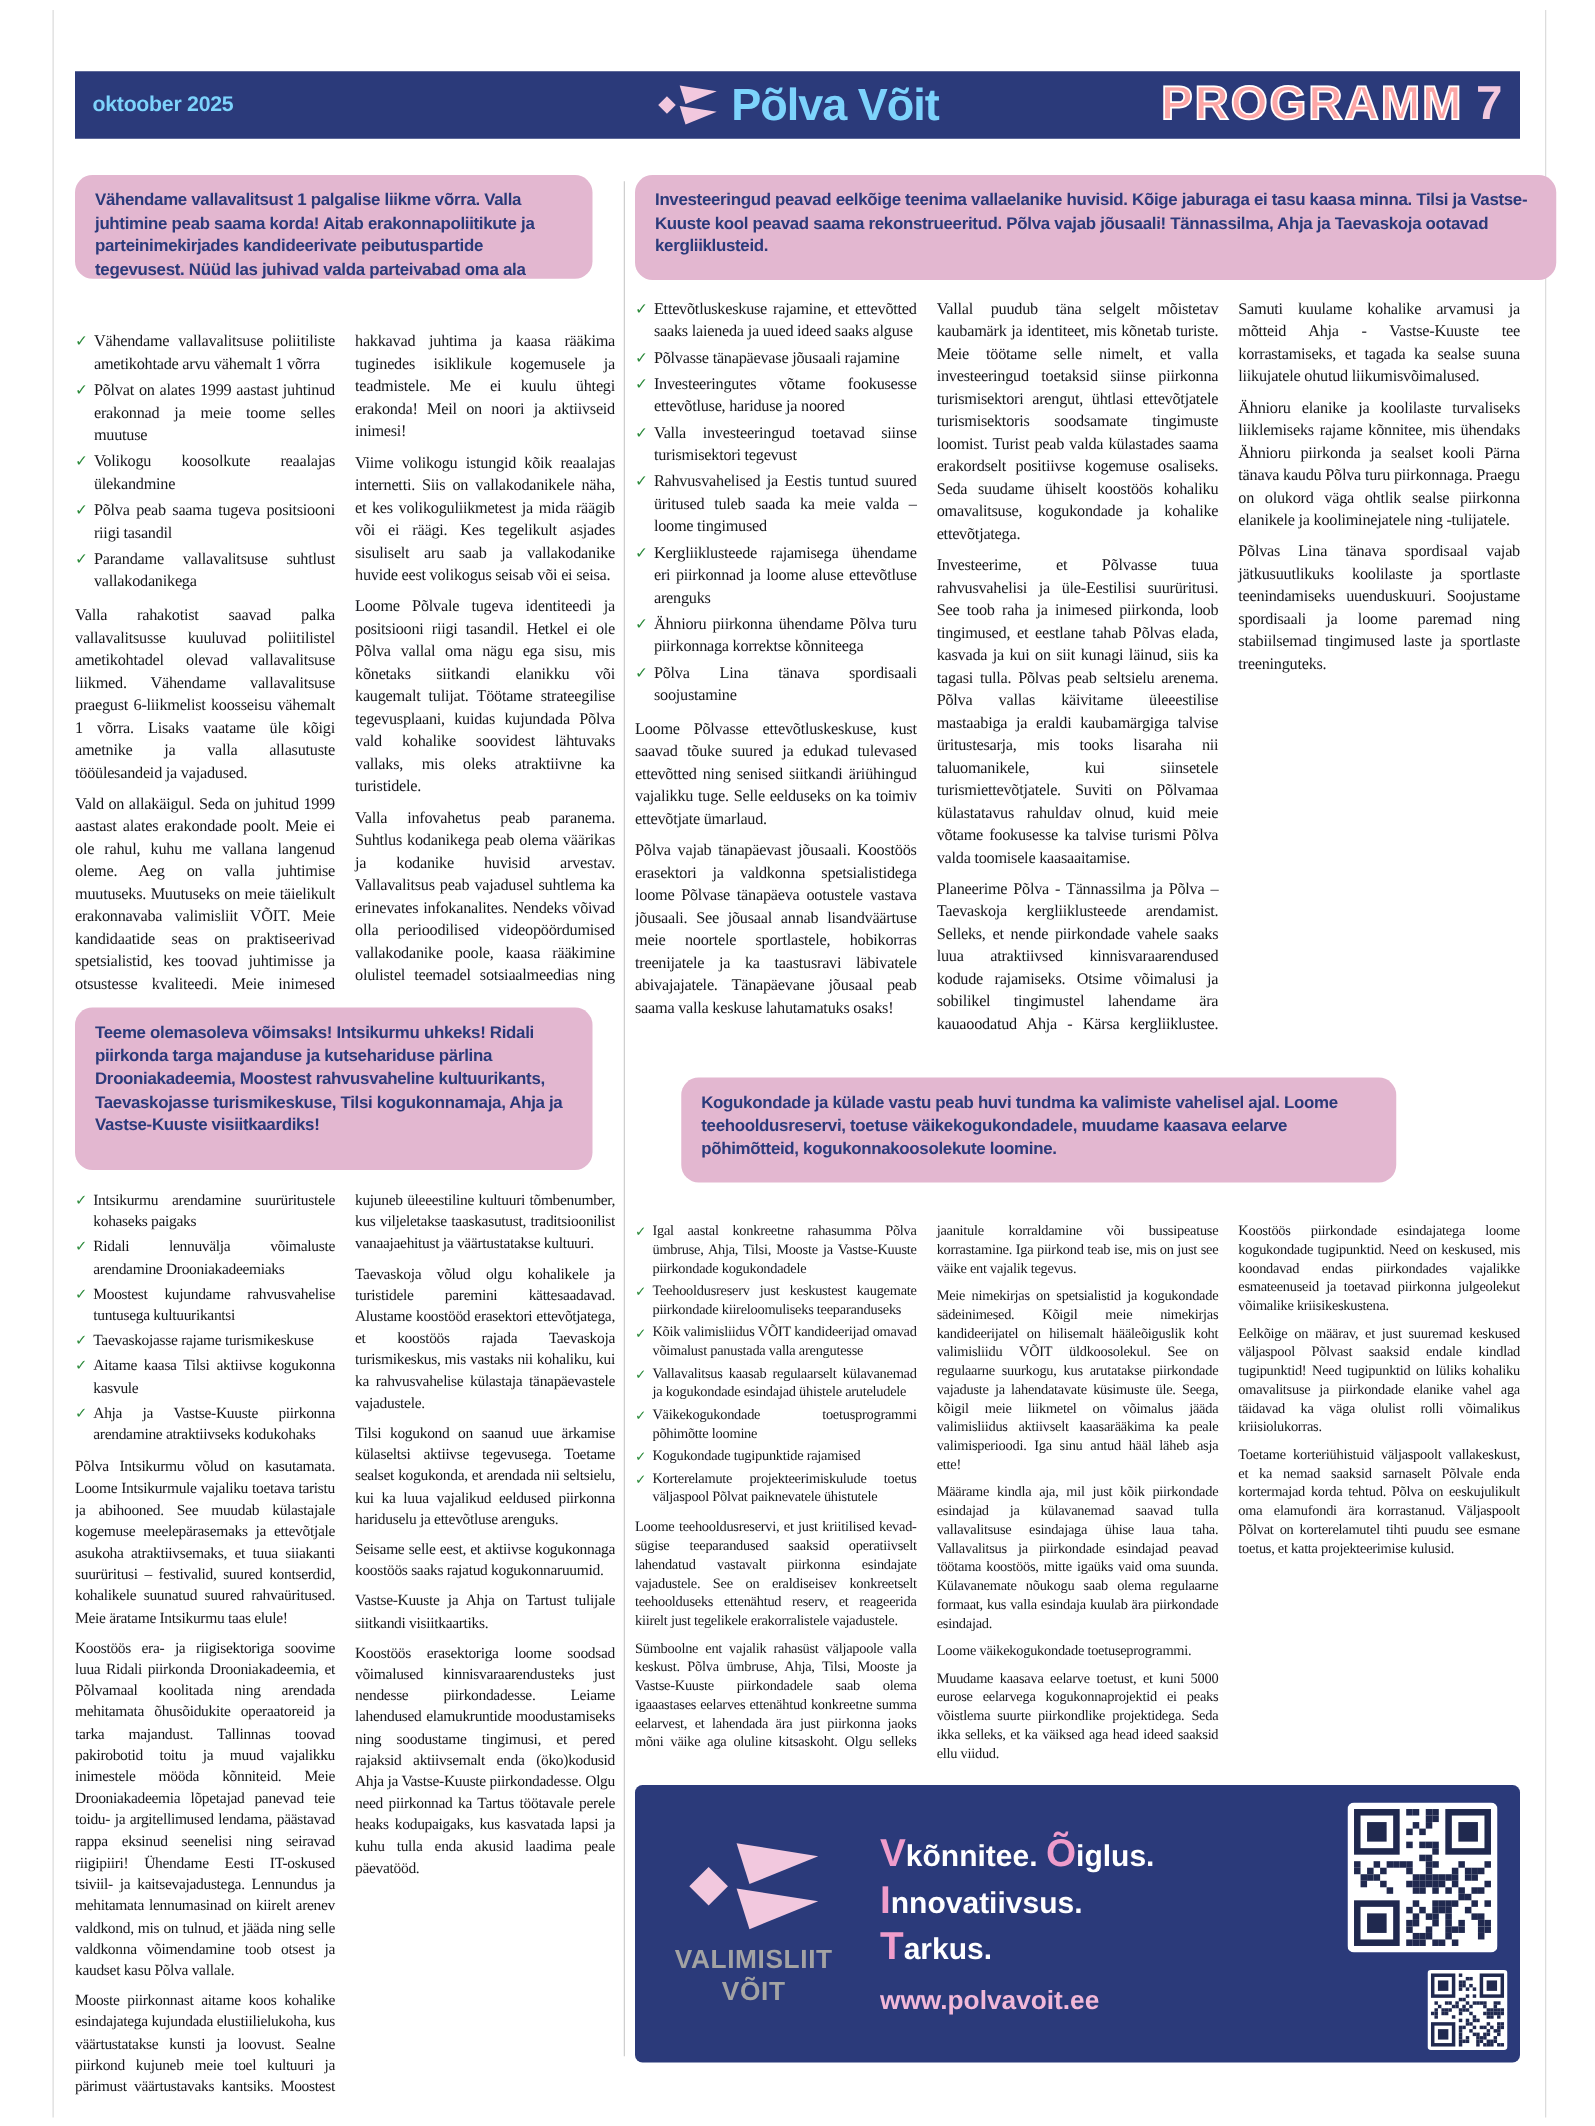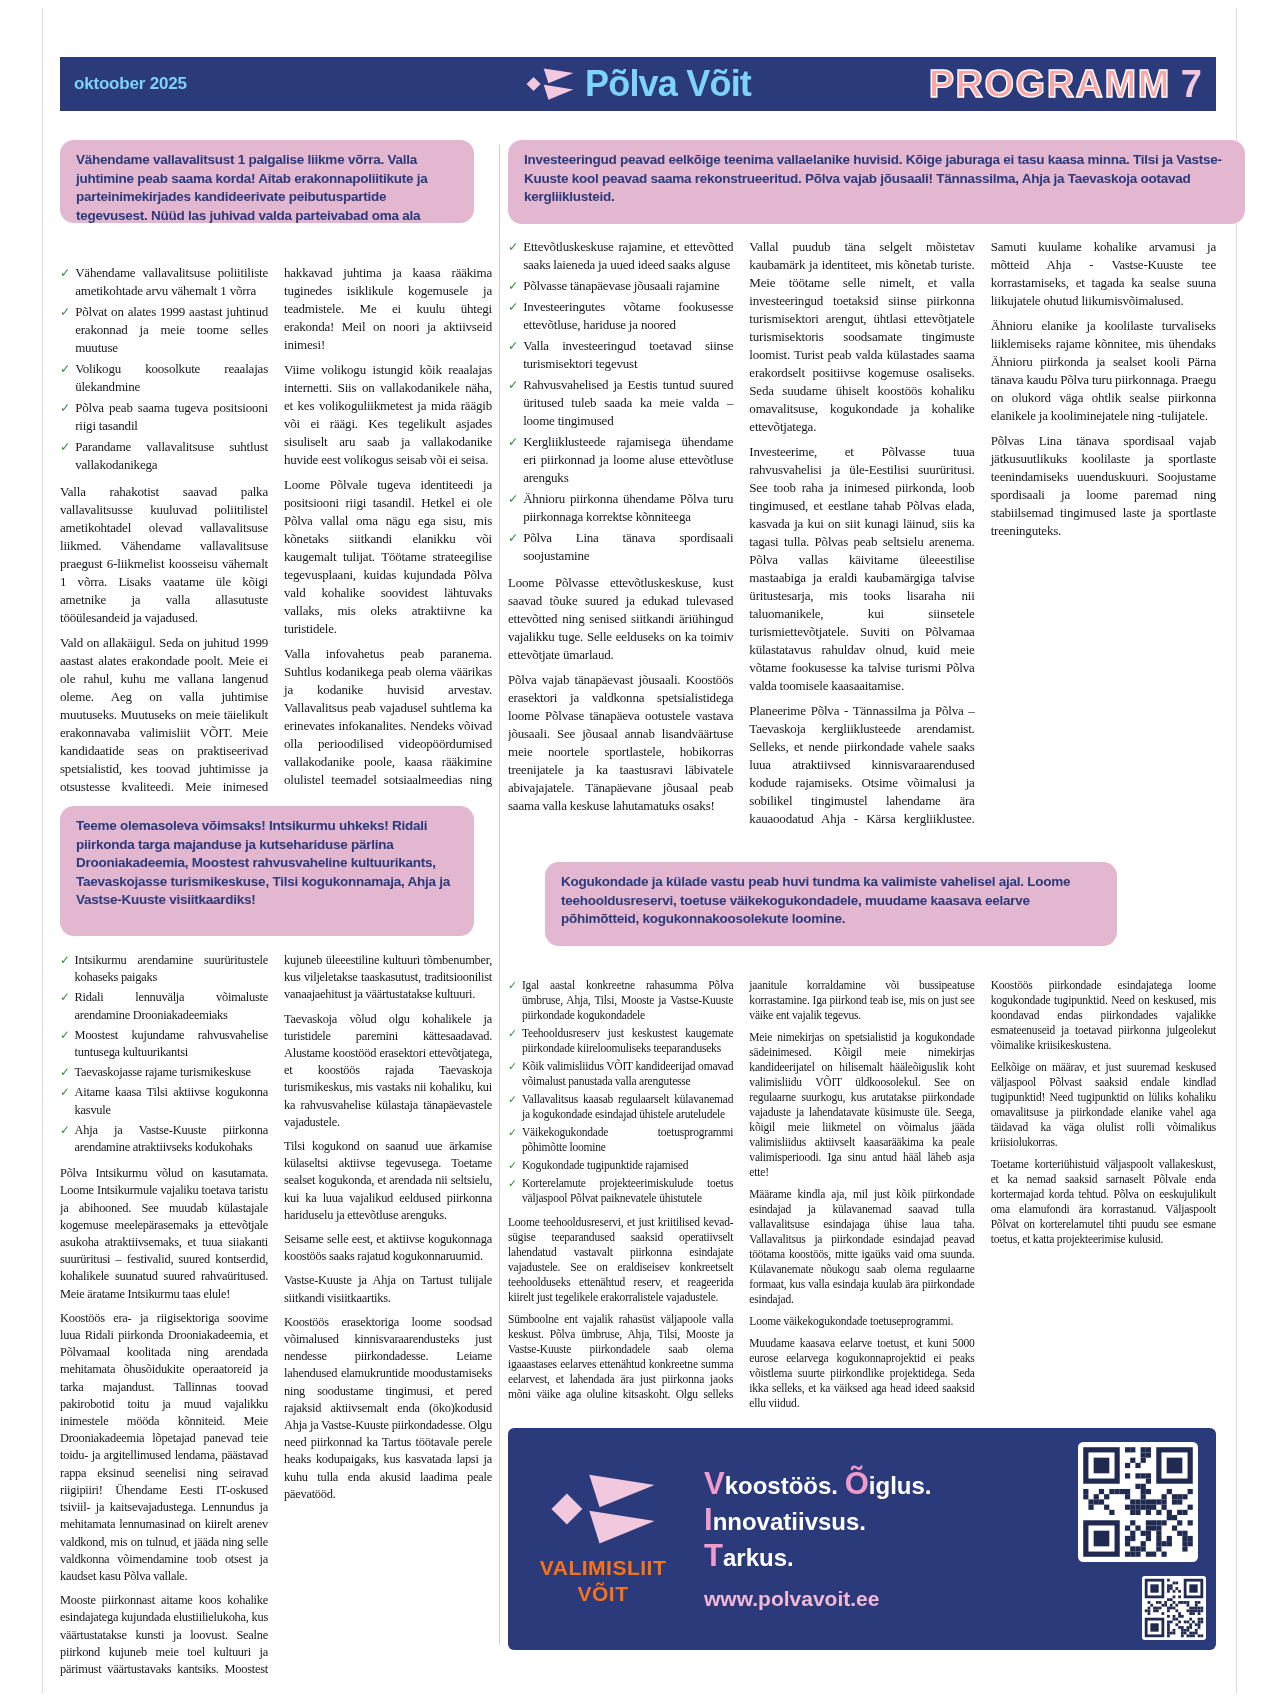--- a/index.html
+++ b/index.html
@@ -36,21 +36,21 @@
   .colsD{left:508px;top:978px;width:708px;height:436px;column-count:3;font-size:11.5px;line-height:15px;letter-spacing:-0.2px;}
   .para{margin:0 0 7px 0;}
   .checklist{margin:0 0 9px 0;}
   .check-item{display:flex;gap:5px;margin:0 0 3px 0;-webkit-column-break-inside:avoid;break-inside:avoid;}
   .check{color:#2e8b3d;font-family:"DejaVu Sans",sans-serif;font-weight:bold;font-size:0.95em;line-height:inherit;}
   .check-text{flex:1;}
 
   
   .footer{position:absolute;left:508px;top:1428px;width:708px;height:222px;background:#2b3a7a;border-radius:6px;display:flex;align-items:stretch;}
   .f-left{width:190px;display:flex;flex-direction:column;align-items:center;justify-content:center;gap:8px;}
-  .list-name{font-family:"Liberation Sans",sans-serif;font-weight:bold;font-size:21px;color:#f97316;text-align:center;letter-spacing:0.5px;line-height:26px;}
+  .list-name{font-family:"Liberation Sans",sans-serif;font-weight:bold;font-size:21px;color:#a3a3a3;text-align:center;letter-spacing:0.5px;line-height:26px;}
   .list-name span{display:block;}
   .f-center{flex:1;display:flex;flex-direction:column;justify-content:center;padding-left:6px;}
   .v-line{font-family:"Liberation Sans",sans-serif;font-weight:bold;color:#ffffff;font-size:24px;line-height:34px;white-space:nowrap;}
   .v-init{color:#ef9ccb;font-size:31px;}
   .website{font-family:"Liberation Sans",sans-serif;font-weight:bold;color:#f2b8d8;font-size:21px;margin-top:12px;}
   .f-right{width:160px;position:relative;}
   .qr-big{position:absolute;top:14px;right:18px;}
   .qr-small{position:absolute;bottom:10px;right:10px;}
   .logo-pink{fill:#f2c8de;}
 </style>
@@ -270,21 +270,21 @@
         <polygon class="logo-pink" points="24,2 62,8 30,21"></polygon>
         <polygon class="logo-pink" points="24,23 62,29 30,42"></polygon>
       </svg>
       <div class="list-name">
         <span>VALIMISLIIT</span>
         <span>VÕIT</span>
       </div>
     </div>
     <div class="f-center">
       <div class="values">
-        <div class="v-line"><span class="v-init">V</span><span>koostöös. </span><span class="v-init">Õ</span><span>iglus.</span></div>
+        <div class="v-line"><span class="v-init">V</span><span>kõnnitee. </span><span class="v-init">Õ</span><span>iglus.</span></div>
         <div class="v-line"><span class="v-init">I</span><span>nnovatiivsus.</span></div>
         <div class="v-line"><span class="v-init">T</span><span>arkus.</span></div>
       </div>
       <div class="website">www.polvavoit.ee</div>
     </div>
     <div class="f-right">
       <svg class="qr-big" width="120" height="120" viewBox="0 0 23 23">
           <rect x="0" y="0" width="23" height="23" fill="#ffffff" rx="1"></rect>
           <rect x="9" y="1" width="1" height="1" fill="#20294f"></rect>
           <rect x="10" y="1" width="1" height="1" fill="#20294f"></rect>

